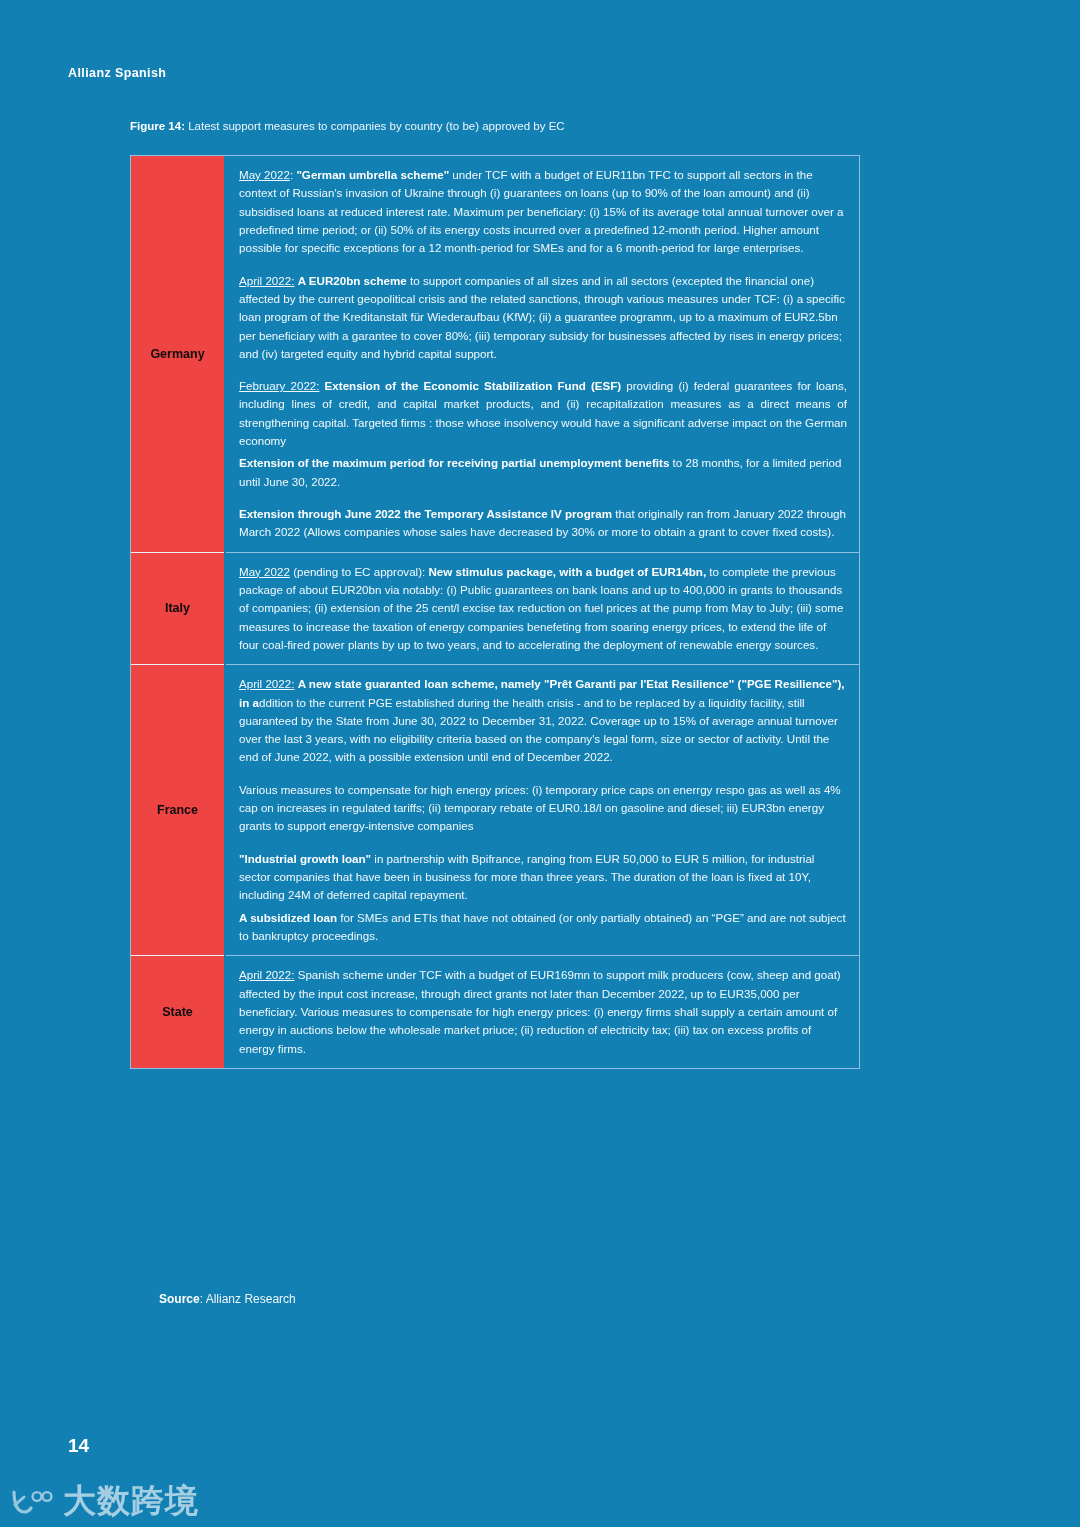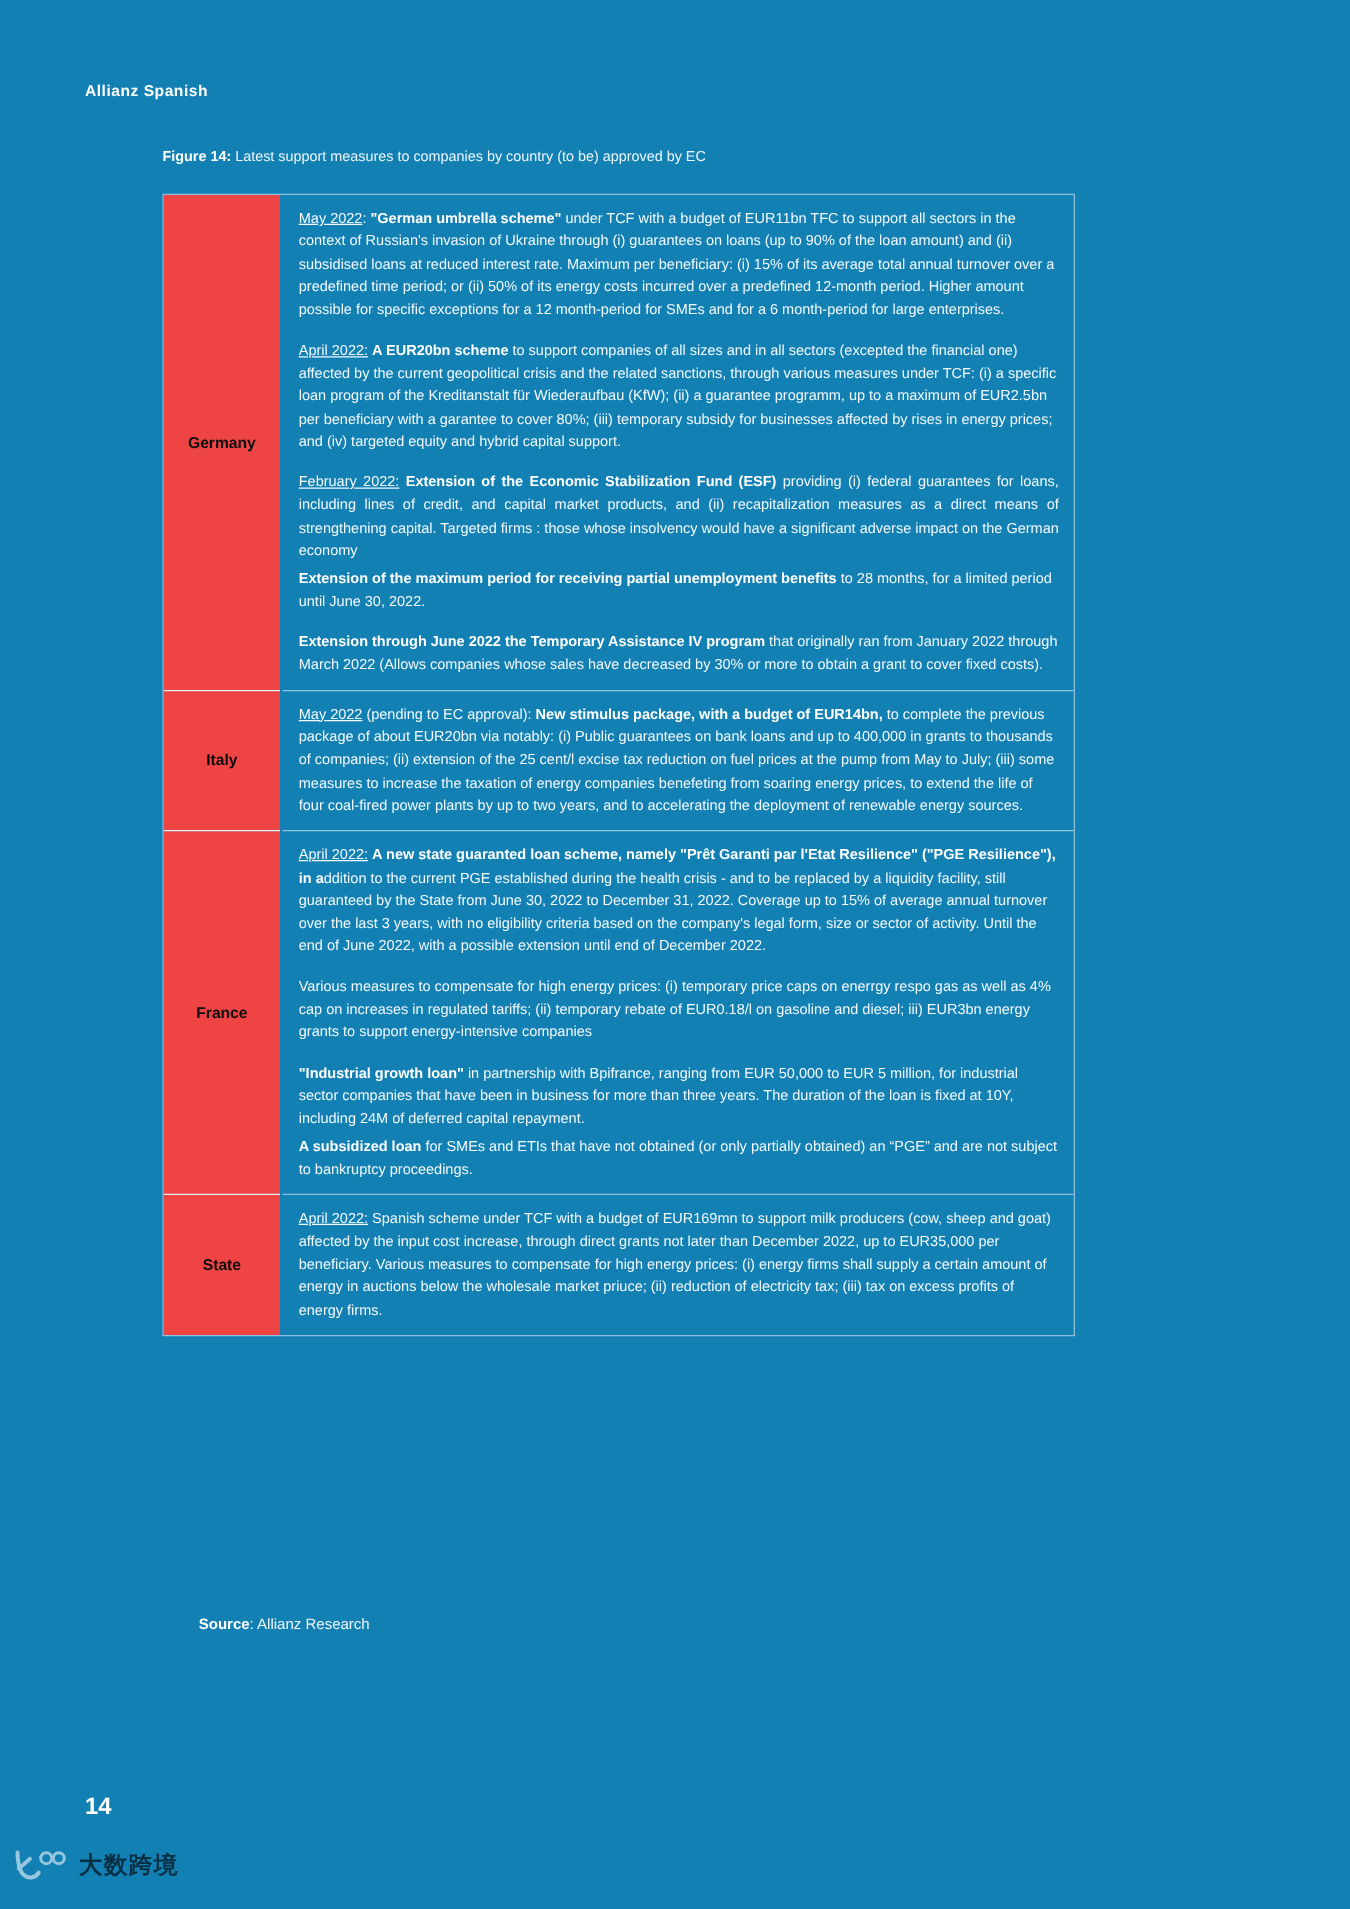--- a/index.html
+++ b/index.html
@@ -109,23 +109,23 @@
     position: absolute;
     left: 10px;
     top: 1479px;
     display: flex;
     align-items: center;
     gap: 9px;
     opacity: 0.62;
   }
   .wm-mark { width: 44px; height: 26px; display: block; }
   .wm-text {
-    font-size: 19px;
+    font-size: 33px;
     font-weight: bold;
-    color: #000000;
+    color: #ffffff;
     letter-spacing: 1px;
     font-family: "DejaVu Sans", sans-serif;
   }
 </style>
 </head>
 <body>
 
 <div class="brand">Allianz Spanish</div>
 
 <div class="fig-caption">

